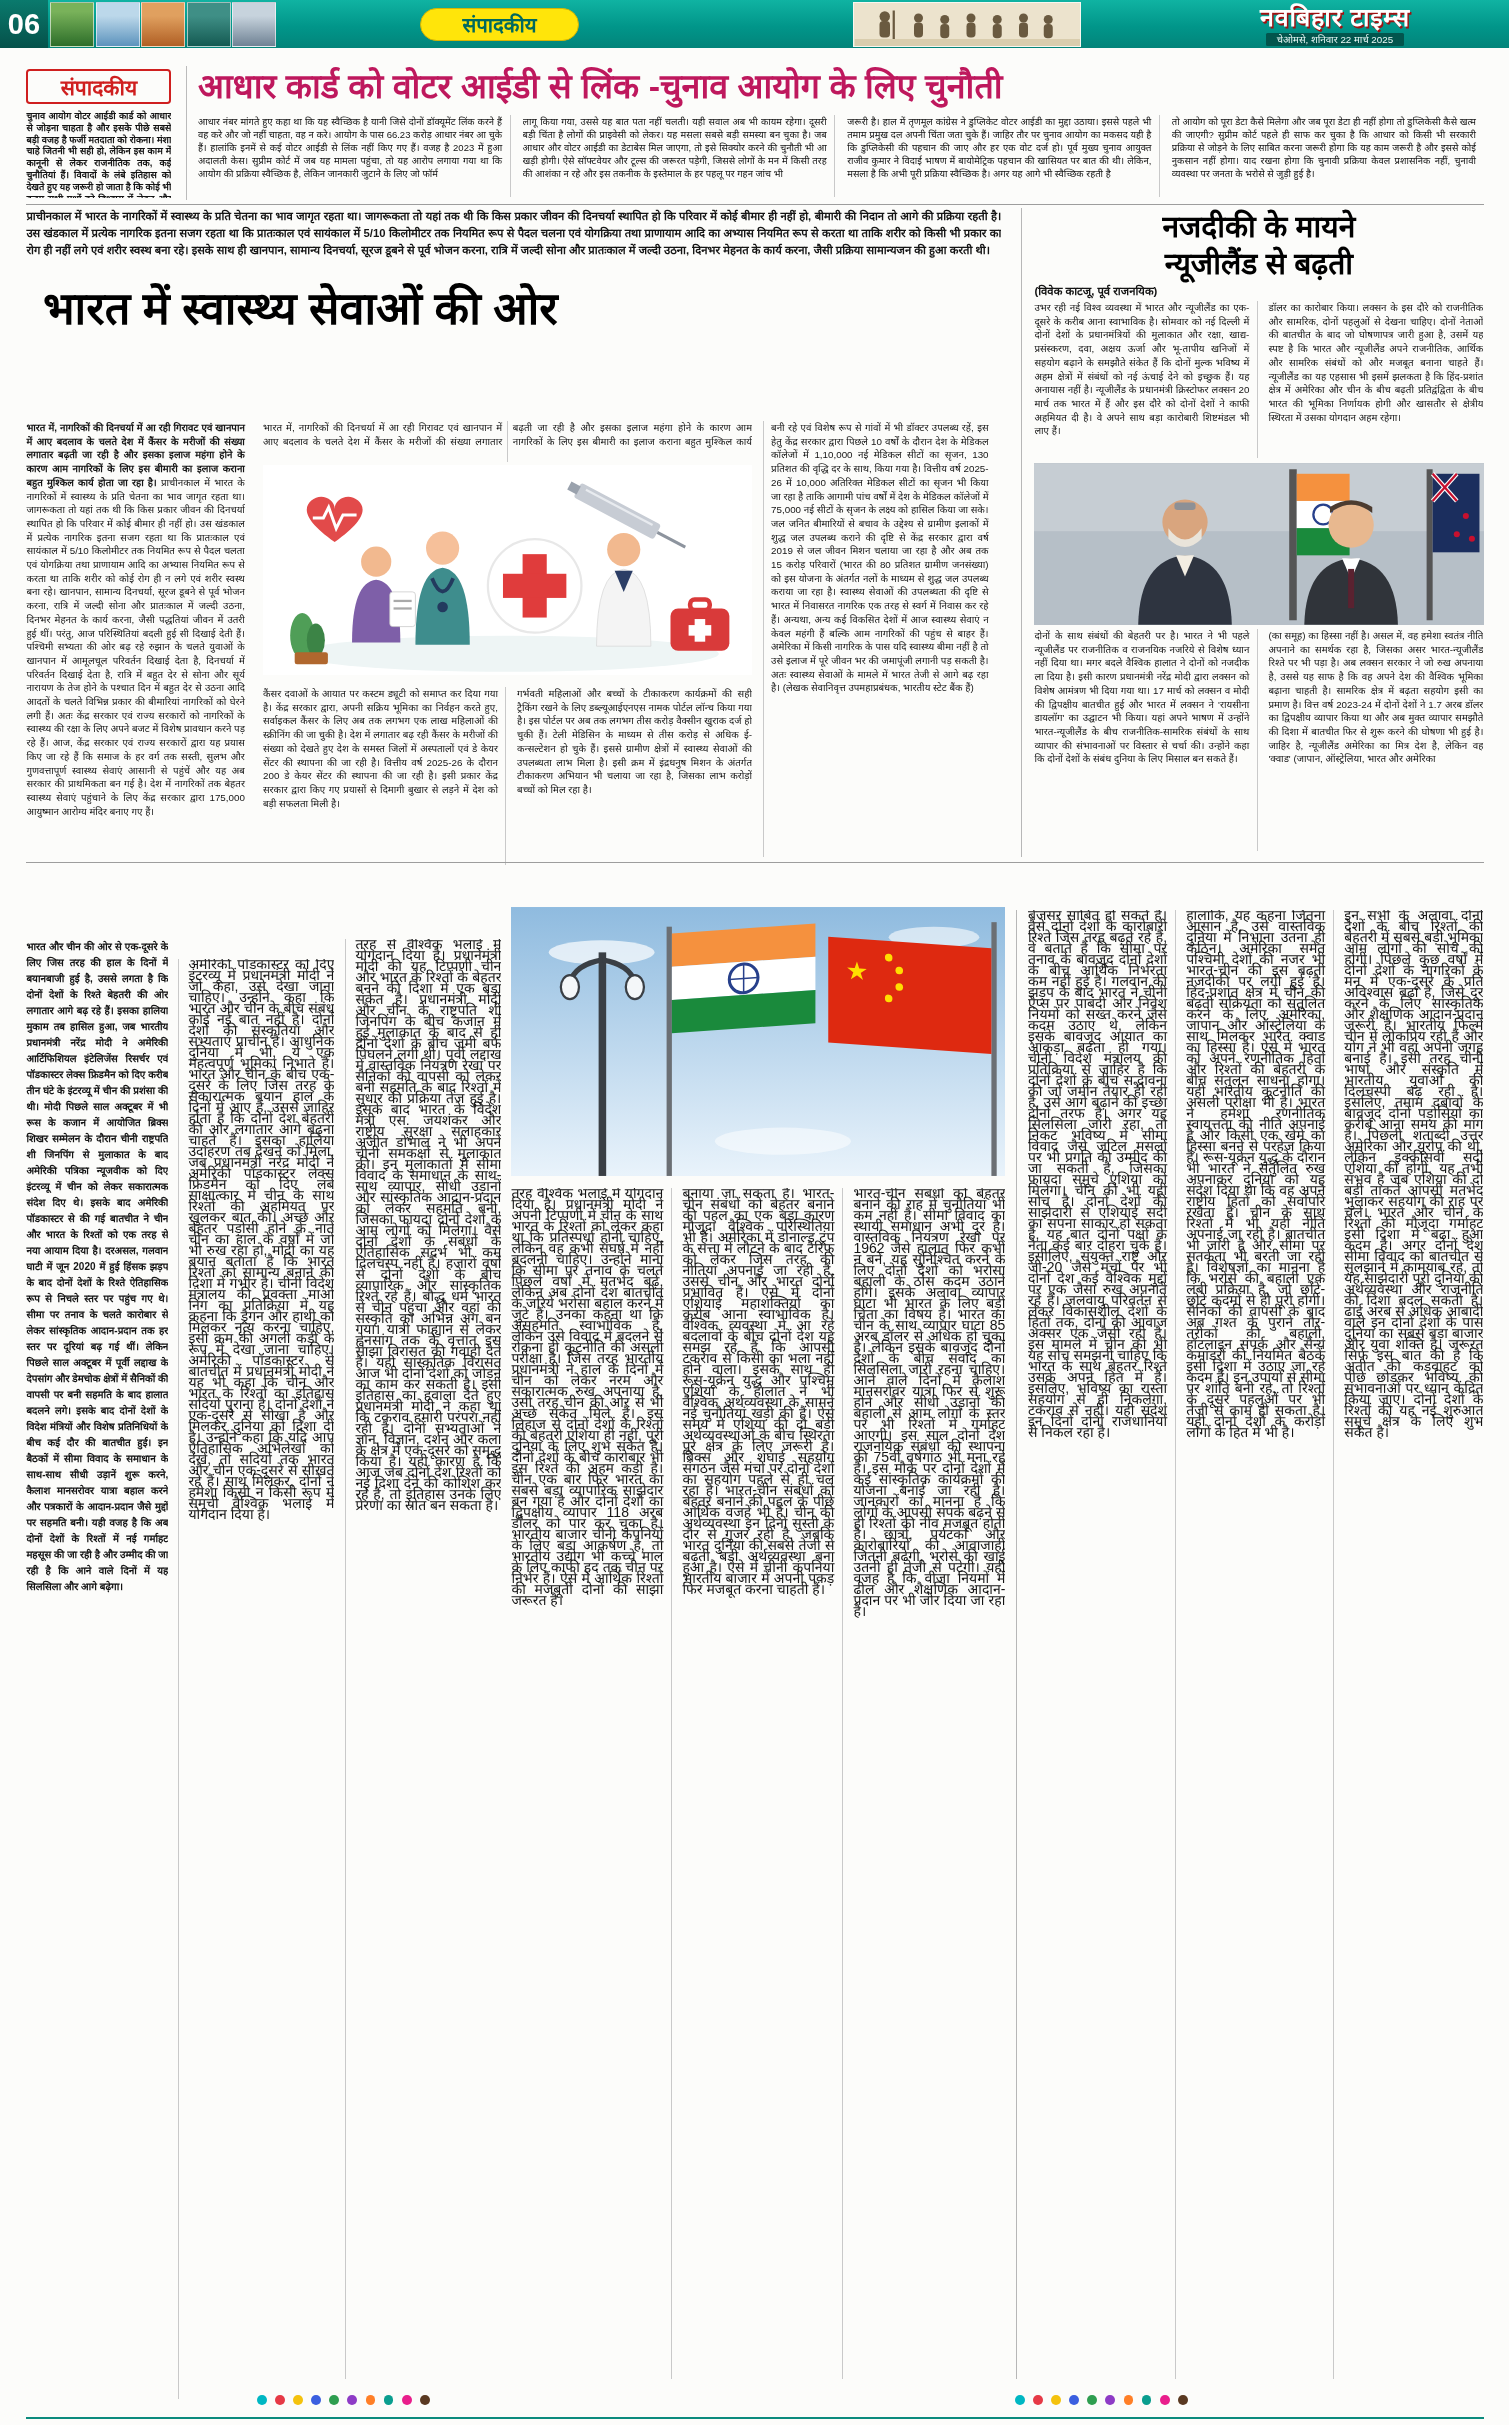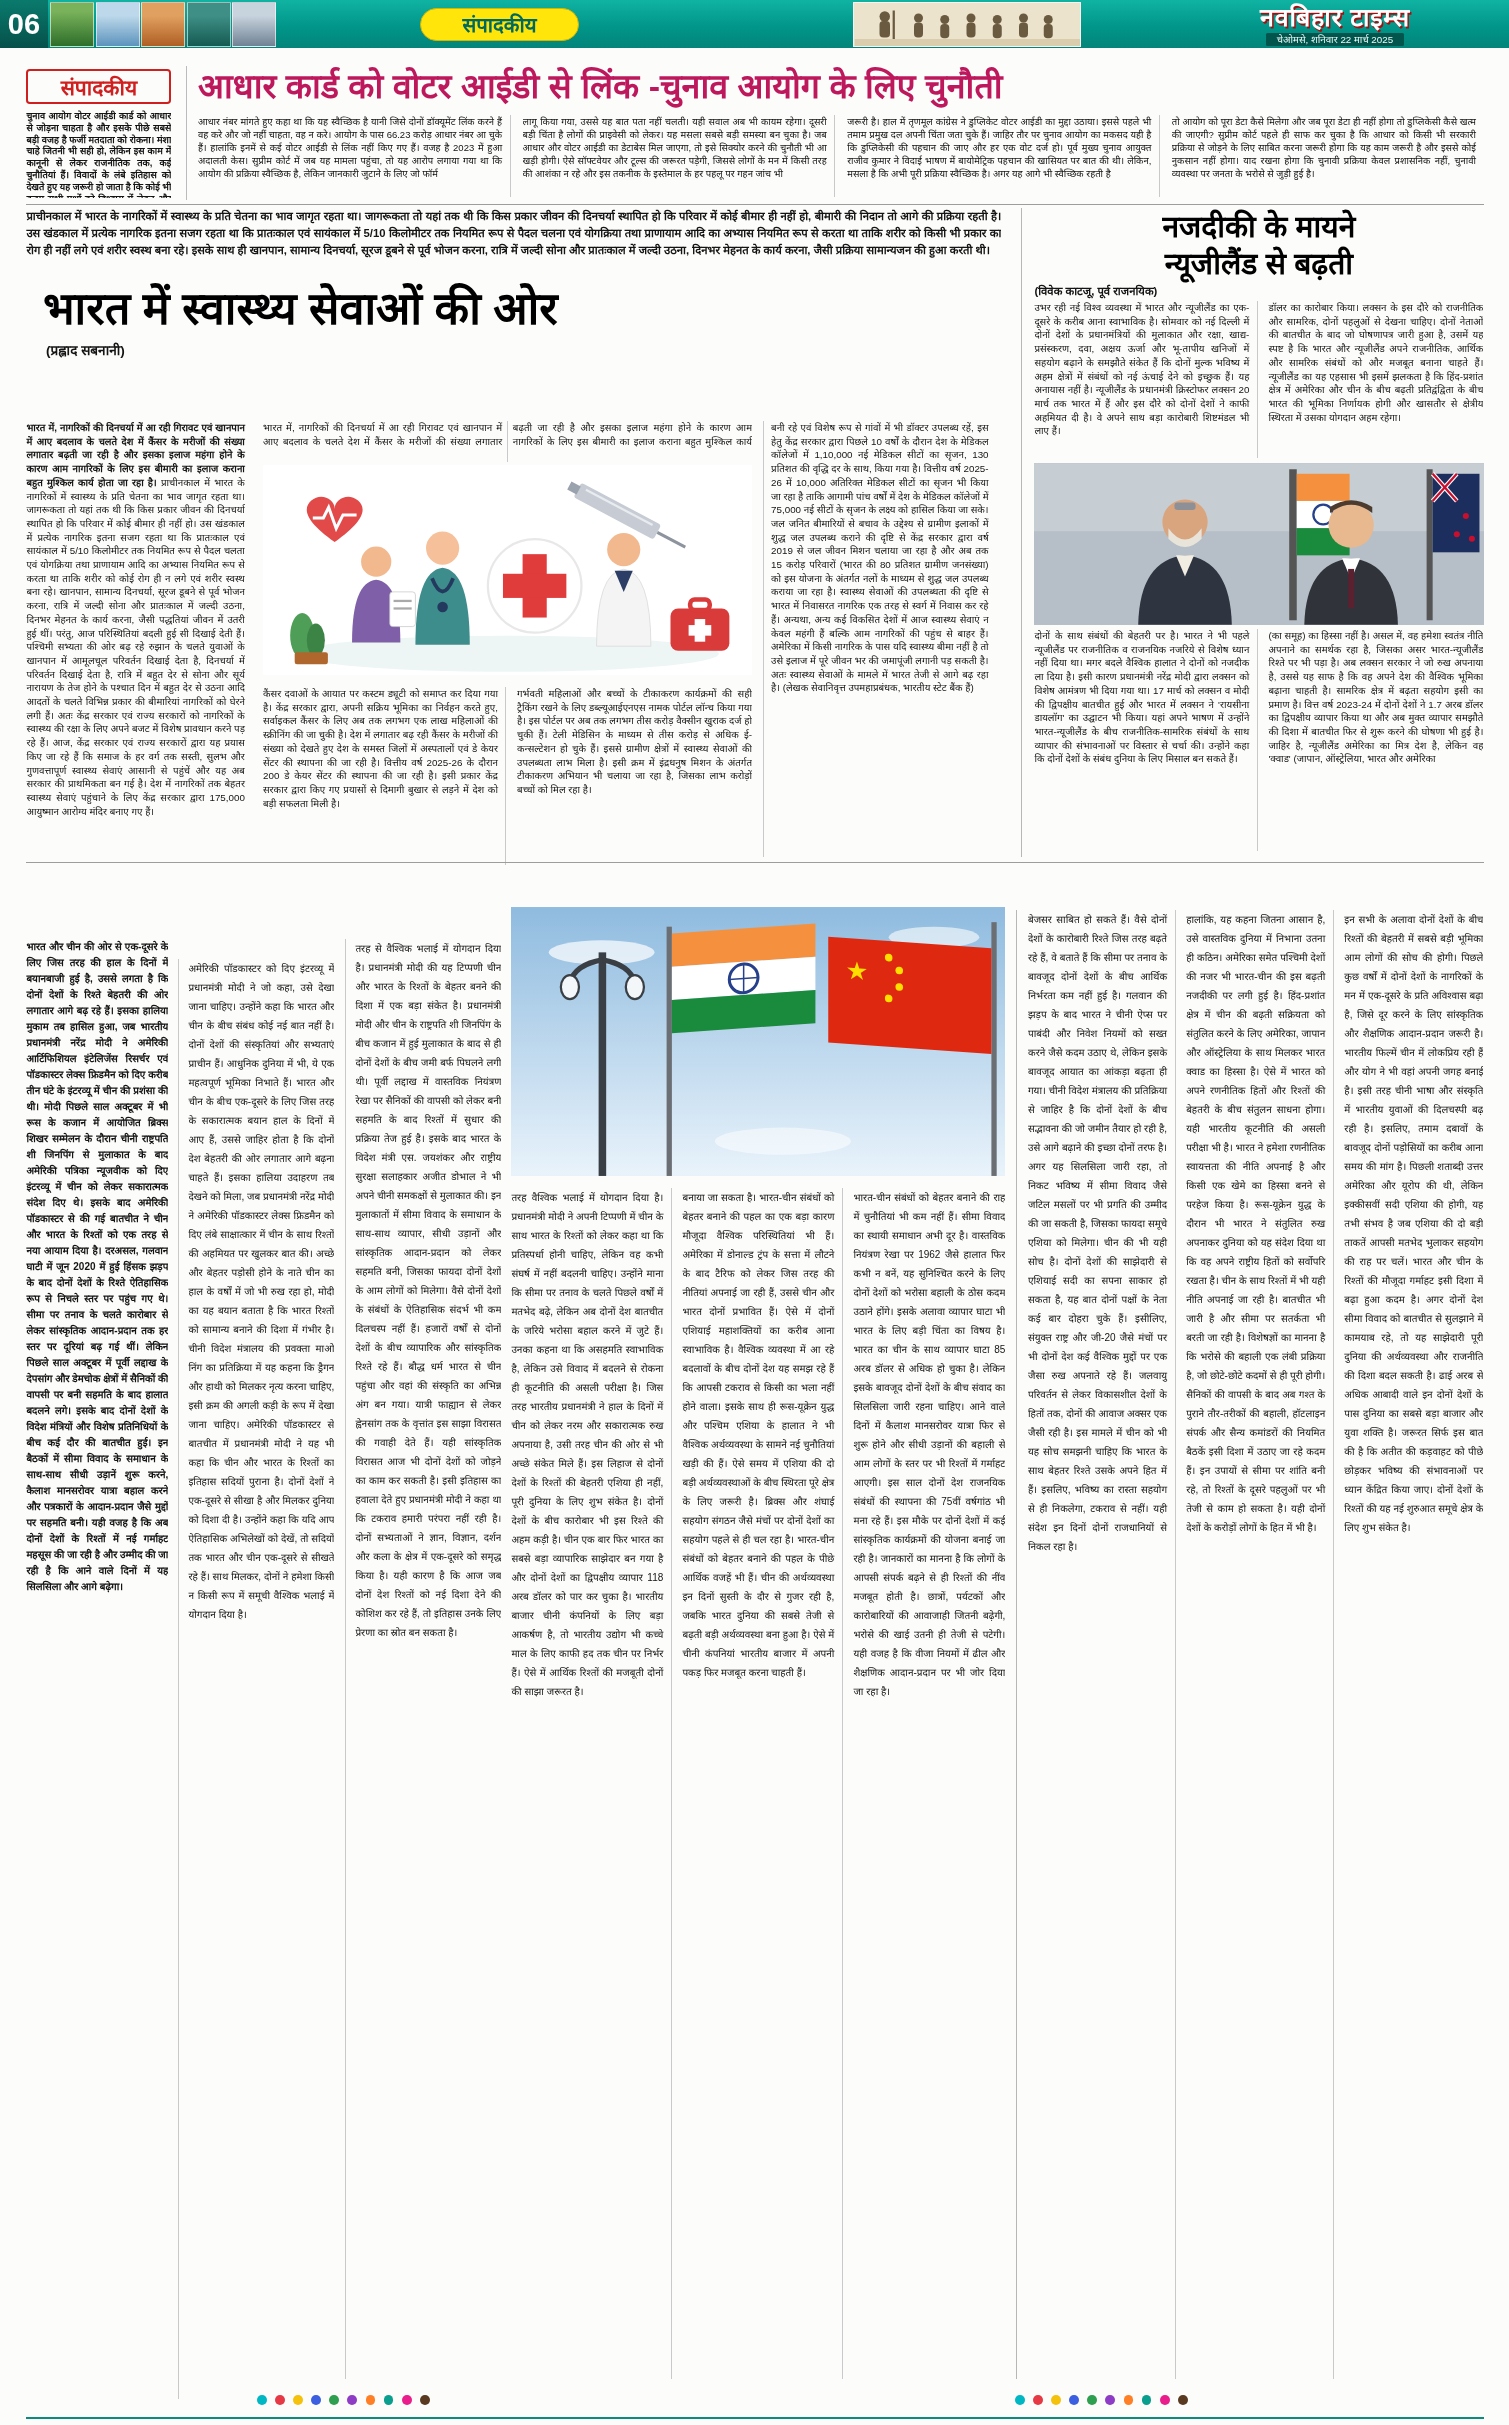--- a/index.html
+++ b/index.html
@@ -76,21 +76,21 @@
   .nz-cols2 > div { flex:1; font-size:9.8px; line-height:13.7px; }
 
   
   .sec3 { position:absolute; left:26.4px; top:868px; width:1457px; height:1519px; }
   .cn-headwrap { position:absolute; left:121px; top:0; width:649px; text-align:center; }
   .cn-head { font-size:36px; line-height:42px; font-weight:800; color:#000; white-space:nowrap; }
   .cn-byline { font-size:13px; font-weight:bold; margin-top:3px; }
   .cn-lead { position:absolute; left:0; top:71px; width:142px; height:1440px; font-size:10px; line-height:16px; font-weight:bold; }
   .cn-colA { position:absolute; left:152px; top:71px; width:156px; height:1440px; border-left:0.8px solid #c9c9c9; padding-left:9px;margin-top:20px; }
   .cn-colB { position:absolute; left:319px; top:71px; width:156px; height:1440px; border-left:0.8px solid #c9c9c9; padding-left:9px; }
-  .cn-txt { font-size:10px; line-height:19px; }
+  .cn-txt { font-size:14px; line-height:11px; }
   .cn-photo { position:absolute; left:485px; top:39px; width:494px; height:269px; background:#cfe3f2; }
   .cn-mid { position:absolute; left:485px; top:320px; width:494px; height:1191px; display:flex; gap:10.6px; }
   .cn-mid > div { flex:1; }
   .cn-right { position:absolute; left:990px; top:42px; width:467px; height:1469px; display:flex; gap:10.6px; border-left:0.8px solid #b7b7b7; padding-left:10.6px; }
   .cn-right > div { flex:1; }
 
   
   .dots { position:absolute; top:2395px; display:flex; gap:8.3px; }
   .dots-left { left:257px; } .dots-right { left:1015px; }
   .dot { width:9.8px; height:9.8px; border-radius:50%; display:inline-block; }
@@ -158,21 +158,20 @@
 
   <div class="hdiv" style="top:204px"></div>
 
   <section class="sec2">
 
     <article class="health">
       <div class="h-intro jt">प्राचीनकाल में भारत के नागरिकों में स्वास्थ्य के प्रति चेतना का भाव जागृत रहता था। जागरूकता तो यहां तक थी कि किस प्रकार जीवन की दिनचर्या स्थापित हो कि परिवार में कोई बीमार ही नहीं हो, बीमारी की निदान तो आगे की प्रक्रिया रहती है। उस खंडकाल में प्रत्येक नागरिक इतना सजग रहता था कि प्रातःकाल एवं सायंकाल में 5/10 किलोमीटर तक नियमित रूप से पैदल चलना एवं योगक्रिया तथा प्राणायाम आदि का अभ्यास नियमित रूप से करता था ताकि शरीर को किसी भी प्रकार का रोग ही नहीं लगे एवं शरीर स्वस्थ बना रहे। इसके साथ ही खानपान, सामान्य दिनचर्या, सूरज डूबने से पूर्व भोजन करना, रात्रि में जल्दी सोना और प्रातःकाल में जल्दी उठना, दिनभर मेहनत के कार्य करना, जैसी प्रक्रिया सामान्यजन की हुआ करती थी।</div>
       <h1 class="h-head">
         <span style="display:block">भारत में स्वास्थ्य सेवाओं की ओर</span>
       </h1>
-      <div class="h-byline">(प्रह्लाद सबनानी)</div>
       <div class="h-body">
         <div class="h-col h-c1 jt">
           <span class="b">भारत में, नागरिकों की दिनचर्या में आ रही गिरावट एवं खानपान में आए बदलाव के चलते देश में कैंसर के मरीजों की संख्या लगातार बढ़ती जा रही है और इसका इलाज महंगा होने के कारण आम नागरिकों के लिए इस बीमारी का इलाज कराना बहुत मुश्किल कार्य होता जा रहा है।</span>
           <span>प्राचीनकाल में भारत के नागरिकों में स्वास्थ्य के प्रति चेतना का भाव जागृत रहता था। जागरूकता तो यहां तक थी कि किस प्रकार जीवन की दिनचर्या स्थापित हो कि परिवार में कोई बीमार ही नहीं हो। उस खंडकाल में प्रत्येक नागरिक इतना सजग रहता था कि प्रातःकाल एवं सायंकाल में 5/10 किलोमीटर तक नियमित रूप से पैदल चलता एवं योगक्रिया तथा प्राणायाम आदि का अभ्यास नियमित रूप से करता था ताकि शरीर को कोई रोग ही न लगे एवं शरीर स्वस्थ बना रहे। खानपान, सामान्य दिनचर्या, सूरज डूबने से पूर्व भोजन करना, रात्रि में जल्दी सोना और प्रातःकाल में जल्दी उठना, दिनभर मेहनत के कार्य करना, जैसी पद्धतियां जीवन में उतरी हुई थीं। परंतु, आज परिस्थितियां बदली हुई सी दिखाई देती हैं। पश्चिमी सभ्यता की ओर बढ़ रहे रुझान के चलते युवाओं के खानपान में आमूलचूल परिवर्तन दिखाई देता है, दिनचर्या में परिवर्तन दिखाई देता है, रात्रि में बहुत देर से सोना और सूर्य नारायण के तेज होने के पश्चात दिन में बहुत देर से उठना आदि आदतों के चलते विभिन्न प्रकार की बीमारियां नागरिकों को घेरने लगी हैं। अतः केंद्र सरकार एवं राज्य सरकारों को नागरिकों के स्वास्थ्य की रक्षा के लिए अपने बजट में विशेष प्रावधान करने पड़ रहे हैं। आज, केंद्र सरकार एवं राज्य सरकारों द्वारा यह प्रयास किए जा रहे हैं कि समाज के हर वर्ग तक सस्ती, सुलभ और गुणवत्तापूर्ण स्वास्थ्य सेवाएं आसानी से पहुंचें और यह अब सरकार की प्राथमिकता बन गई है। देश में नागरिकों तक बेहतर स्वास्थ्य सेवाएं पहुंचाने के लिए केंद्र सरकार द्वारा 175,000 आयुष्मान आरोग्य मंदिर बनाए गए हैं।</span>
         </div>
         <div class="h-mid">
           <div class="h-midtop jt">भारत में, नागरिकों की दिनचर्या में आ रही गिरावट एवं खानपान में आए बदलाव के चलते देश में कैंसर के मरीजों की संख्या लगातार बढ़ती जा रही है और इसका इलाज महंगा होने के कारण आम नागरिकों के लिए इस बीमारी का इलाज कराना बहुत मुश्किल कार्य होता जा रहा है। इस बीमारी का इलाज करना बहुत मुश्किल है।</div>
           <div class="h-illu">
             <svg width="489" height="210" viewBox="0 0 648 278">
               <rect width="648" height="278" fill="#ffffff"></rect>

